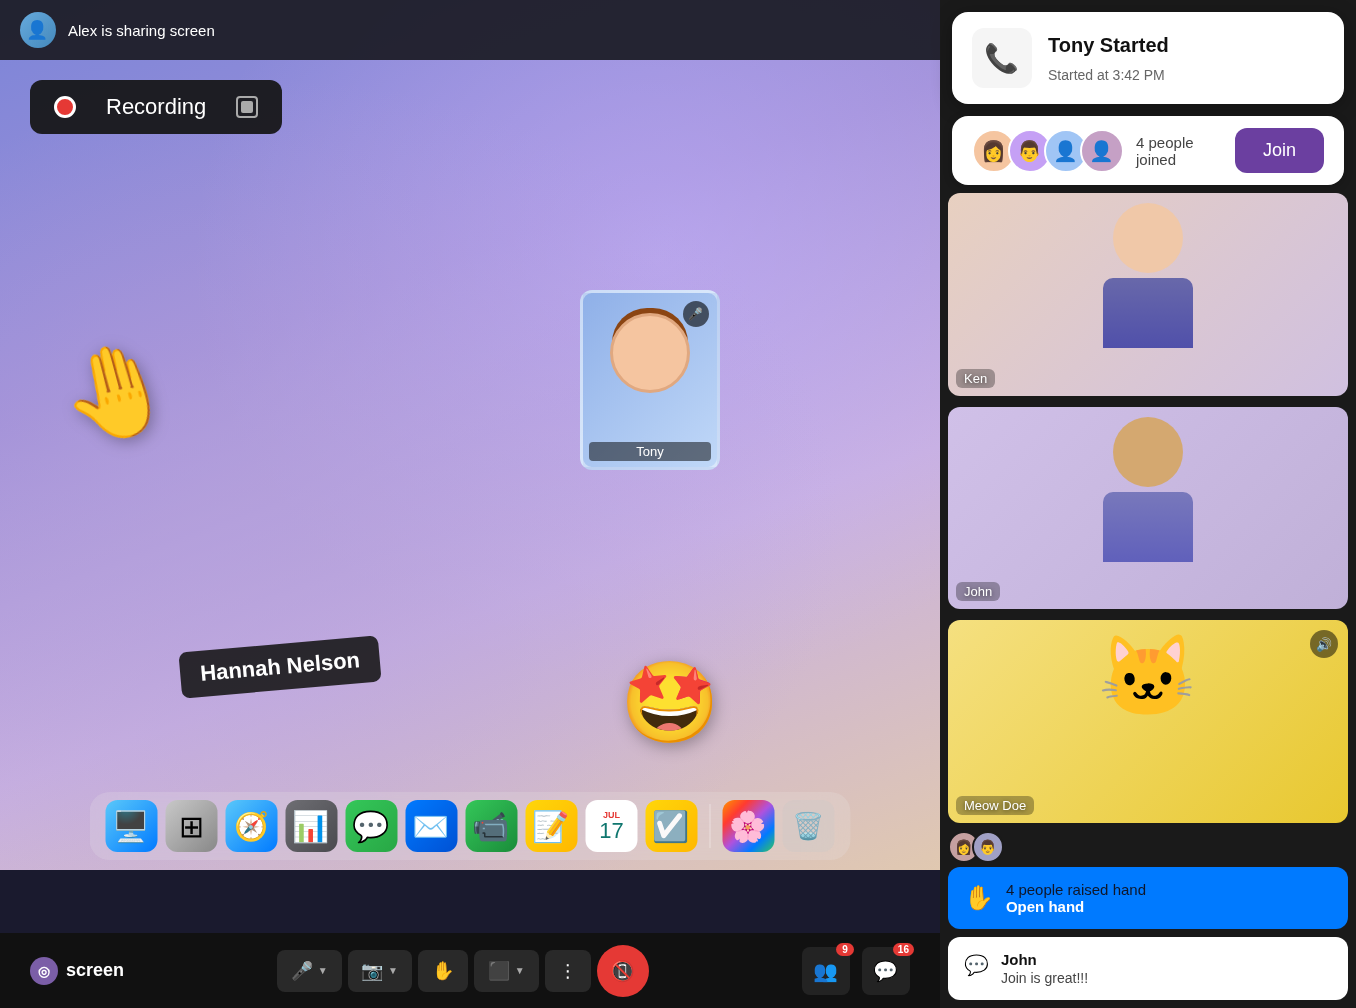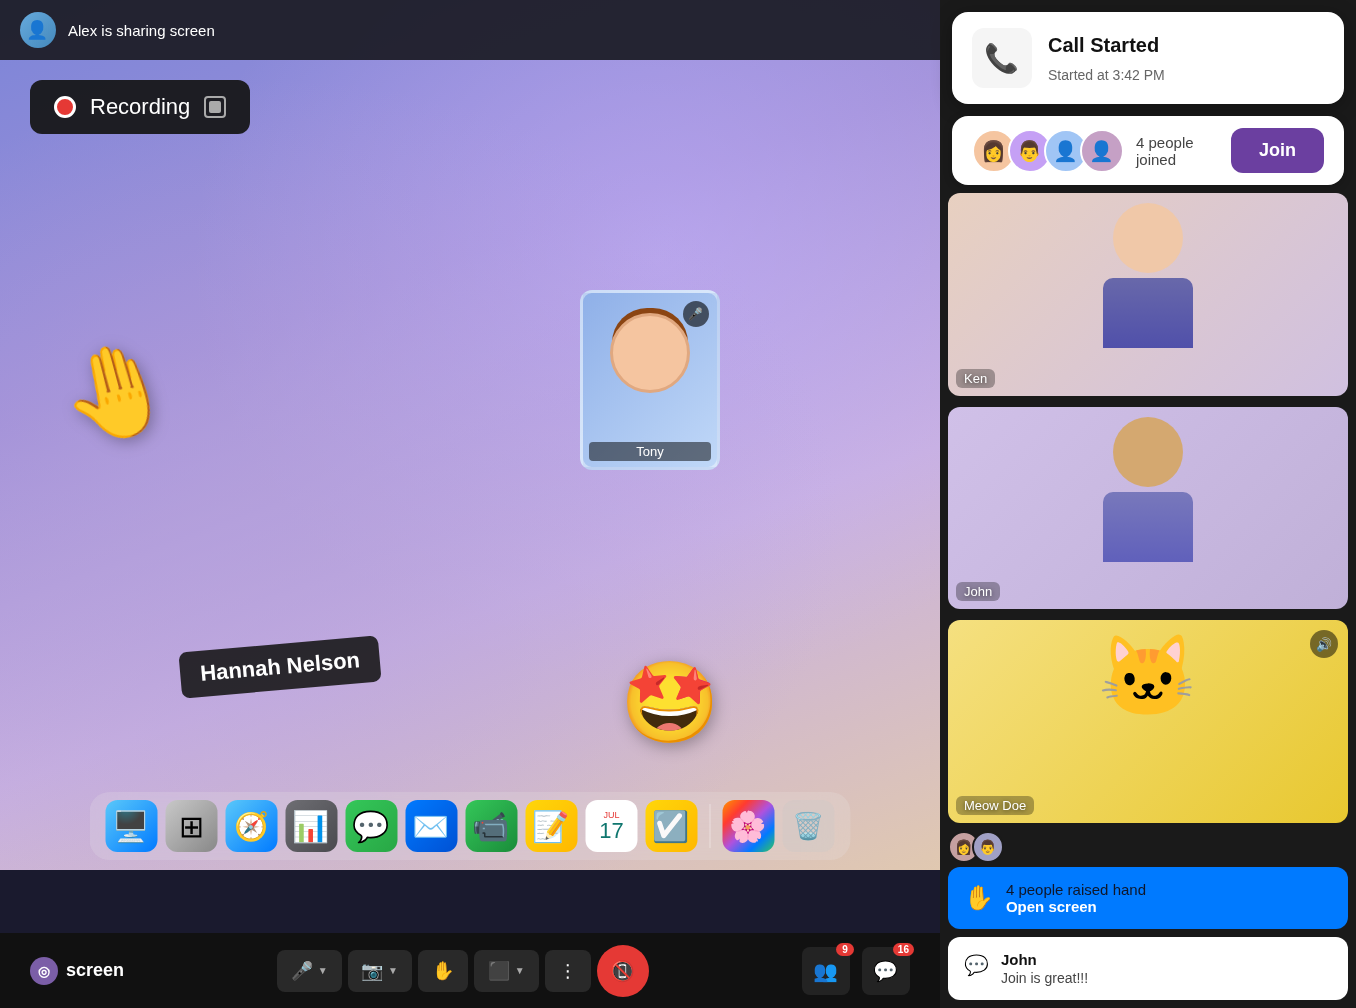--- a/index.html
+++ b/index.html
@@ -53,21 +53,21 @@
     
     .recording-badge {
       position: absolute;
       top: 80px;
       left: 30px;
       background: rgba(20,20,20,0.92);
       border-radius: 12px;
       padding: 14px 24px;
       display: flex;
       align-items: center;
-      gap: 14px;
+      gap: 30px;
       z-index: 10;
       min-width: 220px;
     }
     .rec-dot {
       width: 22px; height: 22px;
       border-radius: 50%;
       background: #e53935;
       border: 3px solid #fff;
     }
     .rec-text {
@@ -426,21 +426,21 @@
       font-size: 15px;
       color: #444;
     }
     .join-btn {
       background: #6b3fa0;
       color: #fff;
       border: none;
       border-radius: 12px;
       padding: 12px 28px;
       font-size: 18px;
-      font-weight: 700;
+      font-weight: 400;
       cursor: pointer;
     }
 
     
     .video-grid {
       flex: 1;
       padding: 8px;
       display: flex;
       flex-direction: column;
       gap: 11px;
@@ -578,21 +578,21 @@
     }
     .msg-text {
       font-size: 14px;
       color: #444;
       margin-top: 2px;
     }
 
     
     .cal-date {
       font-size: 9px;
-      font-weight: 400;
+      font-weight: 700;
       color: #e53935;
       text-transform: uppercase;
     }
     .cal-num {
       font-size: 22px;
       font-weight: 300;
       color: #0f766e;
       line-height: 1;
     }
   </style>
@@ -693,21 +693,21 @@
   </div>
 </div>
 
 <div class="sidebar">
 
   <div class="call-notification">
     <div class="call-icon-box">
       <span>📞</span>
     </div>
     <div class="call-info">
-      <div class="call-title">Call Started</div>
+      <div class="call-title">Tony Started</div>
       <div class="call-time">Started at 3:42 PM</div>
     </div>
   </div>
 
   <div class="participants-row">
     <div class="participant-avatars">
       <div class="p-avatar a1">👩</div>
       <div class="p-avatar a2">👨</div>
       <div class="p-avatar a3">👤</div>
       <div class="p-avatar a4">👤</div>
@@ -746,21 +746,21 @@
     <div class="raised-hands-avatars">
       <div class="rh-avatar rv1">👩</div>
       <div class="rh-avatar rv2">👨</div>
     </div>
   </div>
 
   <div class="raised-hands-card">
     <span class="hand-icon">✋</span>
     <div class="raised-info">
       <div class="raised-count">4 people raised hand</div>
-      <div class="open-queue">Open screen</div>
+      <div class="open-queue">Open hand</div>
     </div>
   </div>
 
   <div class="message-card">
     <span class="msg-icon">💬</span>
     <div class="msg-content">
       <div class="msg-name">John</div>
       <div class="msg-text">Join is great!!!</div>
     </div>
   </div>

